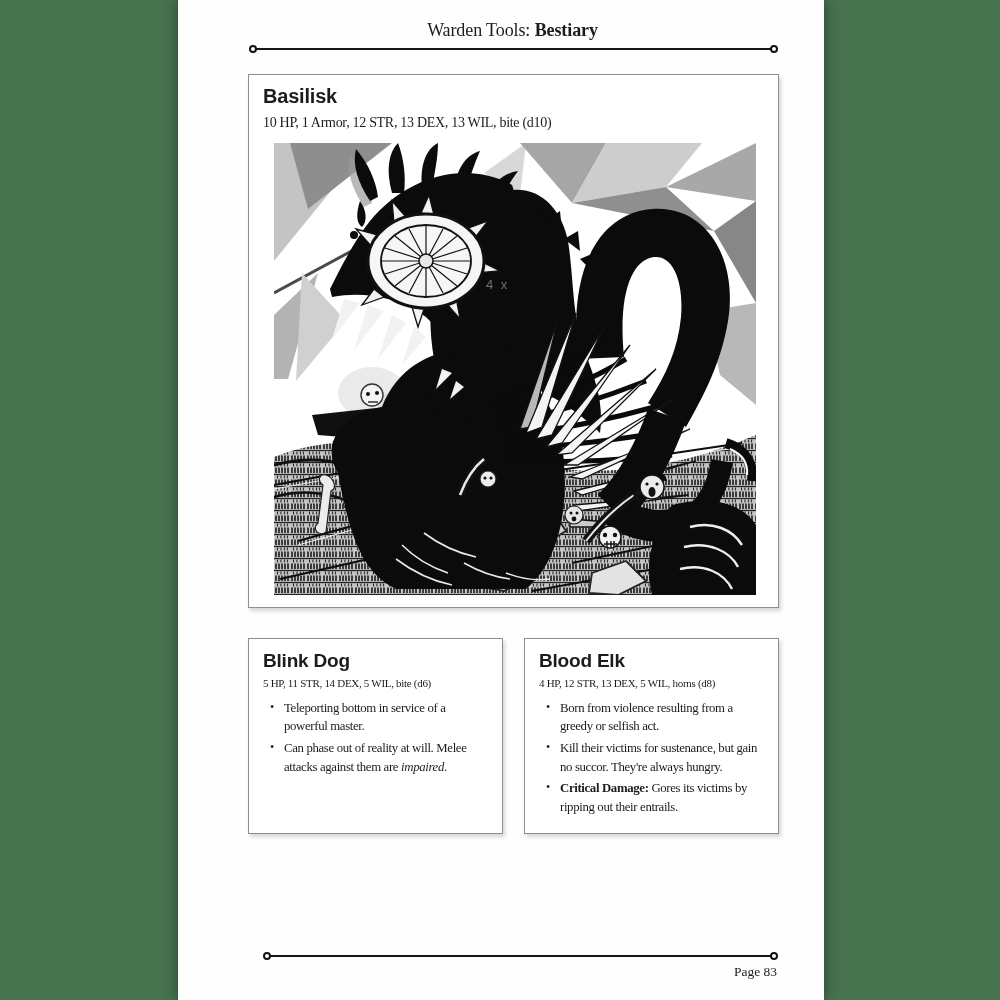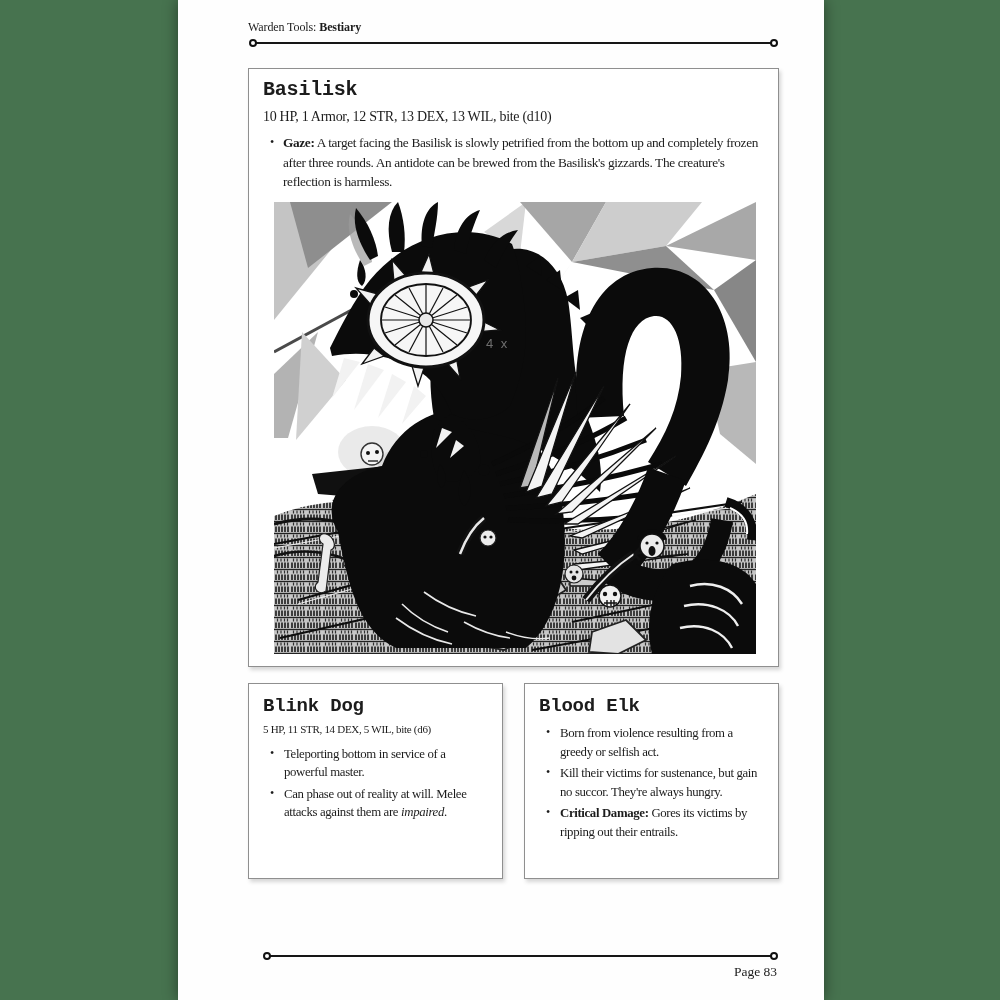--- a/index.html
+++ b/index.html
@@ -7,37 +7,37 @@
     width:1000px;height:1000px;position:relative;overflow:hidden;
     background:#47734F;
     font-family:"Liberation Serif",serif;color:#1c1c1c;
   }
   .page{
     position:absolute;left:178px;top:0;width:646px;height:1000px;
     background:#fefefe;box-sizing:border-box;
     padding:20px 45px 0 70px;
     box-shadow:0 0 14px rgba(0,0,0,.45);
   }
-  .hdr{font-size:12px;text-align:left;letter-spacing:-.1px;padding-right:2px;white-space:nowrap}
+  .hdr{font-size:18px;text-align:center;letter-spacing:-.1px;padding-right:2px;white-space:nowrap}
   .rule{position:relative;height:2px;background:#161616;margin:7px 3px 0 3px}
   .ring{position:absolute;top:-3px;width:4px;height:4px;border:2px solid #111;border-radius:50%;background:#fff}
   .ring.l{left:-2px}.ring.r{right:-2px}
   .card{border:1px solid #8f8f8f;background:#fff;box-sizing:border-box;
         box-shadow:2px 3px 4px rgba(0,0,0,.16)}
   .card.big{margin-top:24px;padding:8px 10px 12px 12px}
-  .mname{font-family:Liberation Mono, monospace;font-weight:700;font-size:20px;
+  .mname{font-family:Liberation Sans, sans-serif;font-weight:700;font-size:20px;
          letter-spacing:-.2px;margin:2px 0 0 2px;line-height:1.1}
   .stats{font-size:14px;letter-spacing:-.3px;margin:6px 0 0 2px;line-height:1.4}
   ul.bullets{list-style:none;margin:6px 0 0;padding:0;font-size:13.3px;
              letter-spacing:-.35px;line-height:1.5}
   ul.bullets li{position:relative;padding-left:20px;margin:0 0 1px 2px}
   ul.bullets li::before{content:"\2022";position:absolute;left:7px;top:0;font-size:12px}
   .figure{width:482px;height:452px;margin:10px auto 0}
   .figure svg{display:block}
-  .row{display:flex;gap:21px;margin-top:16px}
+  .row{display:flex;gap:21px;margin-top:30px}
   .card.small{flex:1;padding:10px 13px 12px 12px;min-height:196px}
   .card.small .mname{font-size:19px}
   .card.small .stats{font-size:11px;margin-top:5px}
   .card.small ul.bullets{font-size:12.8px;line-height:1.45;margin-top:7px}
   .card.small ul.bullets li{margin-bottom:3px;padding-left:21px}
   .footer{position:absolute;left:84px;right:45px;bottom:20px}
   .pageno{font-size:13.5px;text-align:right;margin-top:7px;padding-right:2px}
   b{font-weight:700}
   i{font-style:italic}
 </style>
@@ -49,21 +49,20 @@
   <div class="hdr"><span>Warden Tools: </span><b>Bestiary</b></div>
   <div class="rule">
     <span class="ring l"></span>
     <span class="ring r"></span>
   </div>
 
   <div class="card big">
     <div class="mname">Basilisk</div>
     <div class="stats">10 HP, 1 Armor, 12 STR, 13 DEX, 13 WIL, bite (d10)</div>
     <ul class="bullets">
-      <li><b>Gaze:</b><span> A target facing the Basilisk is slowly petrified from the bottom up and completely frozen after three rounds. An antidote can be brewed from the Basilisk's gizzards. The creature's reflection is harmless.</span></li>
     </ul>
 
     <div class="figure">
       <svg width="482" height="452" viewBox="0 0 482 452" xmlns="http://www.w3.org/2000/svg">
         <defs>
           <pattern id="weave" width="16" height="12" patternUnits="userSpaceOnUse">
             <rect width="16" height="12" fill="#c6c6c6"></rect>
             <path d="M2,0.5 V6 M5,0.5 V6 M8,0.5 V6 M11,0.5 V6 M14,0.5 V6" stroke="#1a1a1a" stroke-width="1.6"></path>
             <path d="M0,7.5 H16" stroke="#222" stroke-width="1.3"></path>
             <path d="M3.5,8.5 V11.5 M7,8.5 V11.5 M10.5,8.5 V11.5 M13.5,8.5 V11.5" stroke="#303030" stroke-width="1.2"></path>
@@ -303,20 +302,21 @@
       <div class="mname">Blink Dog</div>
       <div class="stats">5 HP, 11 STR, 14 DEX, 5 WIL, bite (d6)</div>
       <ul class="bullets">
         <li><span>Teleporting bottom in service of a powerful master.</span></li>
         <li><span>Can phase out of reality at will. Melee attacks against them are </span><i>impaired</i><span>.</span></li>
       </ul>
     </div>
 
     <div class="card small">
       <div class="mname">Blood Elk</div>
+      <div class="stats">4 HP, 12 STR, 13 DEX, 5 WIL, horns (d8)</div>
       <ul class="bullets">
         <li><span>Born from violence resulting from a greedy or selfish act.</span></li>
         <li><span>Kill their victims for sustenance, but gain no succor. They're always hungry.</span></li>
         <li><b>Critical Damage:</b><span> Gores its victims by ripping out their entrails.</span></li>
       </ul>
     </div>
 
   </div>
 
   <div class="footer">

